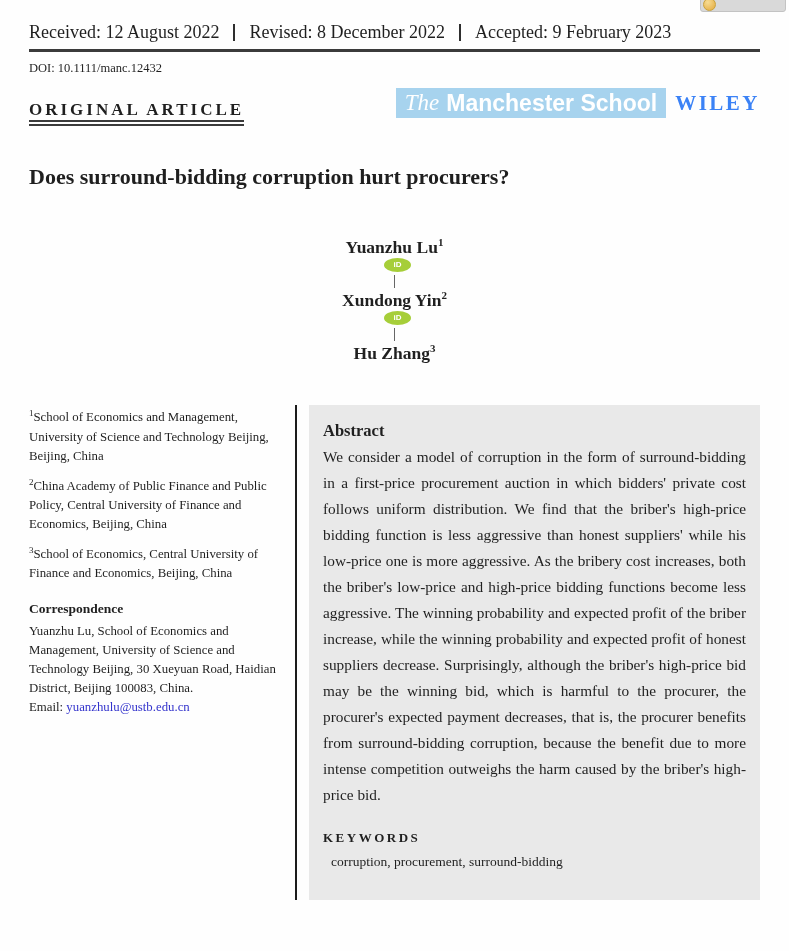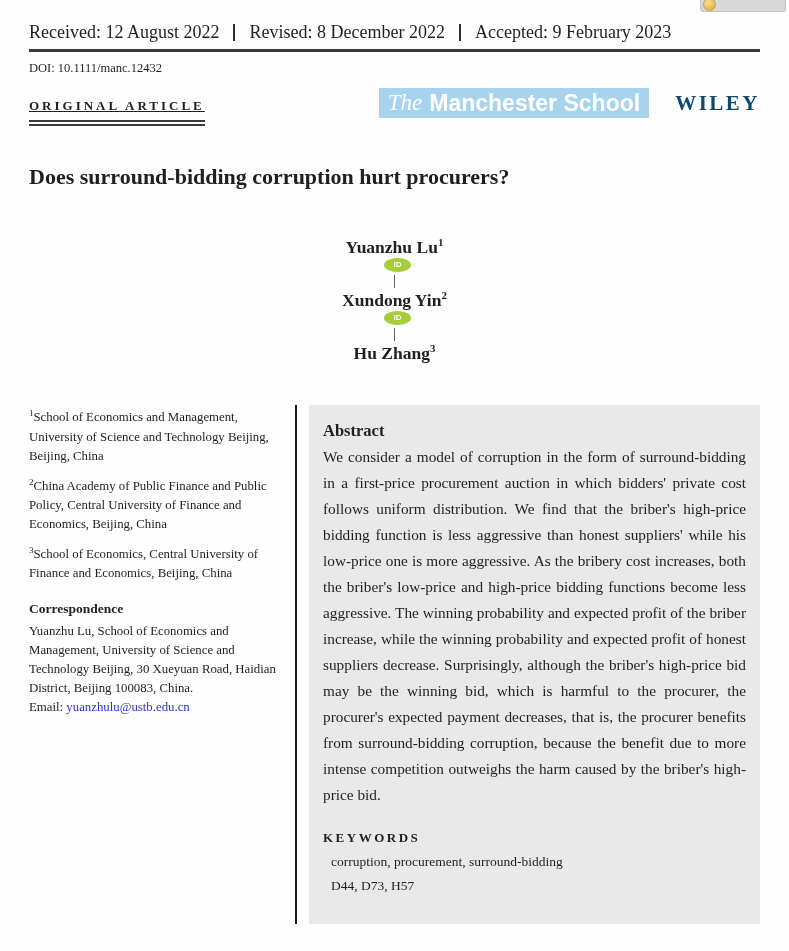--- a/index.html
+++ b/index.html
@@ -21,31 +21,31 @@
   }
   .inner { padding:0 29px; }
 
   .dates-row { display:flex; align-items:center; padding-top:22px; font-size:18px; white-space:nowrap; }
   .vbar { width:2px; height:17px; background:#2e2e2e; margin:0 14px; }
   .top-rule { border:none; border-top:3px solid var(--rule,#3b3b3b); margin:6px 0 0; }
   .doi-line { margin-top:9px; font-size:12.5px; }
 
   .masthead { display:flex; justify-content:space-between; align-items:flex-end; margin-top:12px; }
   .article-type {
-    font-weight:bold; font-size:13px; letter-spacing:3px;
-    padding-bottom:6px; border-bottom:6px double var(--rule,#3b3b3b);text-decoration:underline;
+    font-weight:bold; font-size:17px; letter-spacing:3px;
+    padding-bottom:0; border-bottom:6px double var(--rule,#3b3b3b);
   }
-  .brand { display:flex; align-items:center; gap:26px; margin-bottom:8px; }
+  .brand { display:flex; align-items:center; gap:9px; margin-bottom:8px; }
   .banner {
     background:var(--banner-bg,#a7d3ee); color:#ffffff; height:30px;
     display:flex; align-items:center; padding:0 9px;
   }
   .banner .the { font-style:italic; font-family:"Liberation Serif",serif; font-size:23px; margin-right:7px; }
   .banner .jname { font-family:"Liberation Sans",sans-serif; font-weight:bold; font-size:23px; }
-  .publisher { font-family:"Liberation Serif",serif; font-weight:bold; font-size:21px; letter-spacing:2.5px; color:#0c4a6e; }
+  .publisher { font-family:"Liberation Serif",serif; font-weight:bold; font-size:21px; letter-spacing:2.5px; color:#3b82f6; }
 
   .title { font-size:22px; font-weight:bold; margin:38px 0 0; }
 
   .authors { margin-top:46px; font-size:17.5px; font-weight:bold; display:flex; align-items:center;flex-direction:column; }
   .authors sup { font-size:11px; }
   .orcid {
     display:inline-flex; width:27px; height:14px; border-radius:50%;
     background:var(--orcid,#a6ce39); color:#fff;
     font-family:"Liberation Sans",sans-serif; font-size:8px; font-weight:bold;
     align-items:center; justify-content:center; margin-left:6px; cursor:pointer;
@@ -123,17 +123,16 @@
         <p class="email-line"><span>Email: </span><a>yuanzhulu@ustb.edu.cn</a></p>
       </aside>
 
       <div class="vdivider"></div>
 
       <section class="abstract-box">
         <h2>Abstract</h2>
         <p class="abs-text">We consider a model of corruption in the form of surround-bidding in a first-price procurement auction in which bidders' private cost follows uniform distribution. We find that the briber's high-price bidding function is less aggressive than honest suppliers' while his low-price one is more aggressive. As the bribery cost increases, both the briber's low-price and high-price bidding functions become less aggressive. The winning probability and expected profit of the briber increase, while the winning probability and expected profit of honest suppliers decrease. Surprisingly, although the briber's high-price bid may be the winning bid, which is harmful to the procurer, the procurer's expected payment decreases, that is, the procurer benefits from surround-bidding corruption, because the benefit due to more intense competition outweighs the harm caused by the briber's high-price bid.</p>
         <p class="block-heading">KEYWORDS</p>
         <p class="block-text">corruption, procurement, surround-bidding</p>
-        <p class="block-text">D44, D73, H57</p>
       </section>
     </div>
   </div>
 </div>
 
 </body></html>

